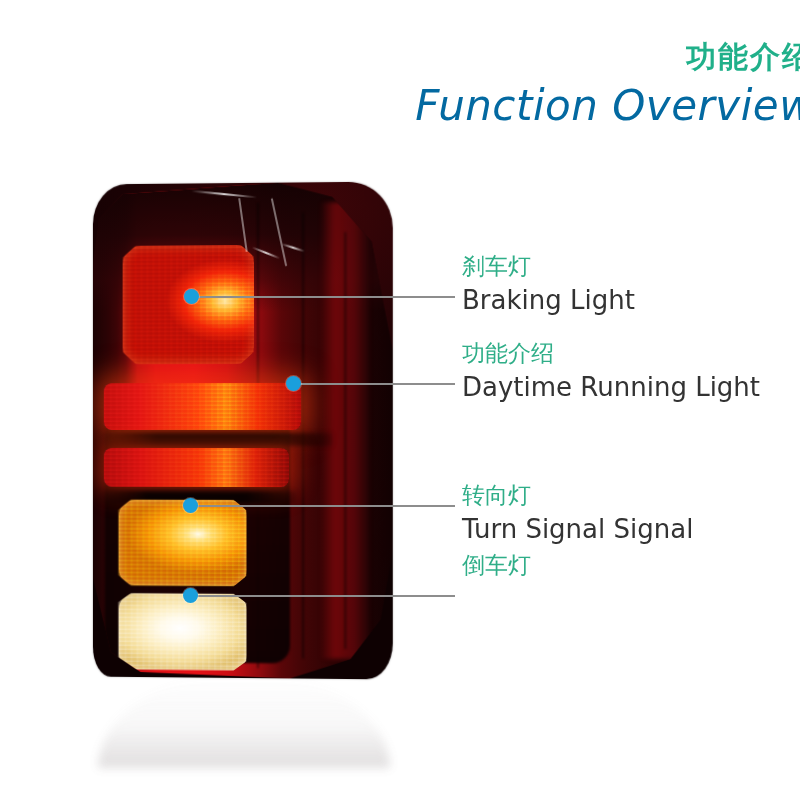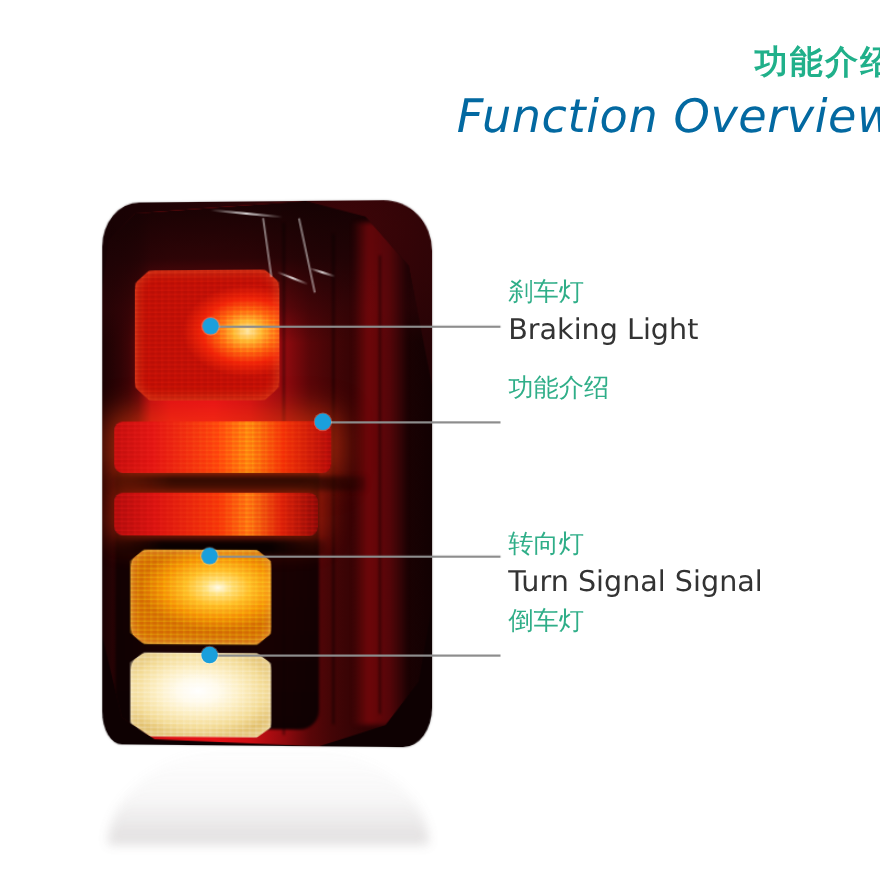--- a/index.html
+++ b/index.html
@@ -327,20 +327,21 @@
   <div class="callout-dot" style="left:184px; top:289px;"></div>
   <div class="callout-text" style="left:462px; top:252px;">
     <div class="callout-cn">刹车灯</div>
     <div class="callout-en">Braking Light</div>
   </div>
 
   <div class="callout-line" style="left:293px; top:383px; width:162px;"></div>
   <div class="callout-dot" style="left:286px; top:376px;"></div>
   <div class="callout-text" style="left:462px; top:339px;">
     <div class="callout-cn">功能介绍</div>
+    <div class="callout-en">Daytime Running Light</div>
   </div>
 
   <div class="callout-line" style="left:190px; top:505px; width:265px;"></div>
   <div class="callout-dot" style="left:183px; top:498px;"></div>
   <div class="callout-text" style="left:462px; top:481px;">
     <div class="callout-cn">转向灯</div>
     <div class="callout-en">Turn Signal Signal</div>
   </div>
 
   <div class="callout-line" style="left:190px; top:595px; width:265px;"></div>

